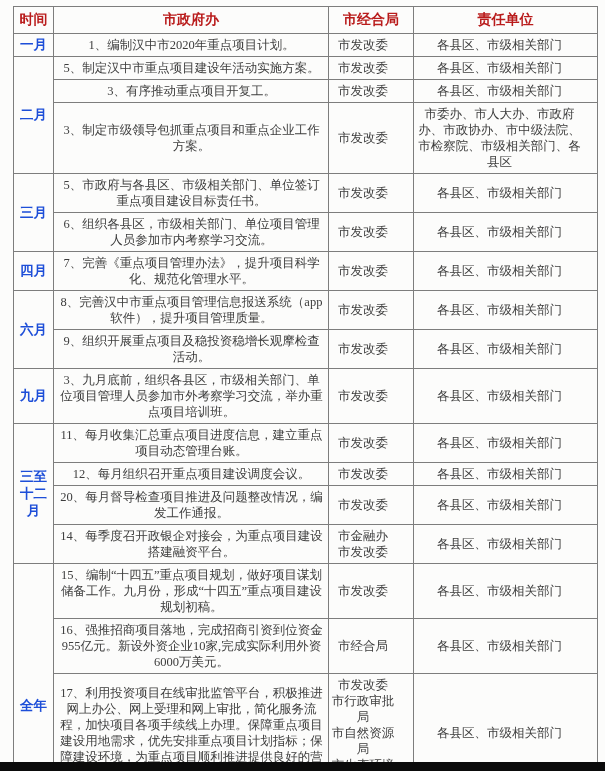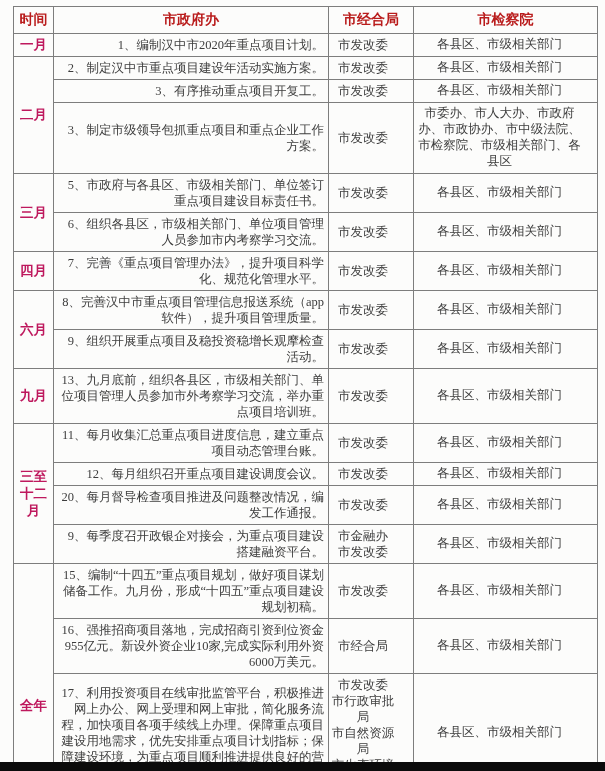--- a/index.html
+++ b/index.html
@@ -40,39 +40,38 @@
     font-size: 14px;
     font-weight: bold;
     text-align: center;
     color: #b91c1c;
     padding: 4px 2px;
   }
   .plan td.time {
     text-align: center;
     font-size: 13.5px;
     font-weight: bold;
-    color: #be185d;
+    color: #1d4ed8;
     padding: 2px 1px;
   }
   .plan td.task {
-    text-align: right;
+    text-align: center;
     padding-left: 5px;
     padding-right: 4px;
   }
   .plan td.lead {
     text-align: center;
     white-space: pre-line;
     padding-left: 2px;
     padding-right: 18px;
   }
   .plan td.resp {
     text-align: center;
     padding-left: 2px;
     padding-right: 14px;
-    font-family: Liberation Mono, monospace;
   }
   .bottom-bar {
     position: absolute;
     left: 0;
     bottom: 0;
     width: 605px;
     height: 9px;
     background: #0b0b0b;
   }
 </style>
@@ -85,33 +84,33 @@
       <col class="c-time">
         <col class="c-task">
         <col class="c-lead">
         <col class="c-resp">
     </colgroup>
     <thead>
       <tr>
         <th>时间</th>
         <th>市政府办</th>
         <th>市经合局</th>
-        <th>市检察院</th>
+        <th>责任单位</th>
       </tr>
     </thead>
     <tbody>
       <tr>
         <td class="time" rowspan="1">一月</td>
         <td class="task">1、编制汉中市2020年重点项目计划。</td>
         <td class="lead">市发改委</td>
         <td class="resp">各县区、市级相关部门</td>
       </tr>
       <tr>
         <td class="time" rowspan="3">二月</td>
-        <td class="task">2、制定汉中市重点项目建设年活动实施方案。</td>
+        <td class="task">5、制定汉中市重点项目建设年活动实施方案。</td>
         <td class="lead">市发改委</td>
         <td class="resp">各县区、市级相关部门</td>
       </tr>
       <tr>
         <td class="task">3、有序推动重点项目开复工。</td>
         <td class="lead">市发改委</td>
         <td class="resp">各县区、市级相关部门</td>
       </tr>
       <tr>
         <td class="task">3、制定市级领导包抓重点项目和重点企业工作方案。</td>
@@ -141,42 +140,42 @@
         <td class="lead">市发改委</td>
         <td class="resp">各县区、市级相关部门</td>
       </tr>
       <tr>
         <td class="task">9、组织开展重点项目及稳投资稳增长观摩检查活动。</td>
         <td class="lead">市发改委</td>
         <td class="resp">各县区、市级相关部门</td>
       </tr>
       <tr>
         <td class="time" rowspan="1">九月</td>
-        <td class="task">13、九月底前，组织各县区，市级相关部门、单位项目管理人员参加市外考察学习交流，举办重点项目培训班。</td>
+        <td class="task">3、九月底前，组织各县区，市级相关部门、单位项目管理人员参加市外考察学习交流，举办重点项目培训班。</td>
         <td class="lead">市发改委</td>
         <td class="resp">各县区、市级相关部门</td>
       </tr>
       <tr>
         <td class="time" rowspan="4">三至十二月</td>
         <td class="task">11、每月收集汇总重点项目进度信息，建立重点项目动态管理台账。</td>
         <td class="lead">市发改委</td>
         <td class="resp">各县区、市级相关部门</td>
       </tr>
       <tr>
         <td class="task">12、每月组织召开重点项目建设调度会议。</td>
         <td class="lead">市发改委</td>
         <td class="resp">各县区、市级相关部门</td>
       </tr>
       <tr>
         <td class="task">20、每月督导检查项目推进及问题整改情况，编发工作通报。</td>
         <td class="lead">市发改委</td>
         <td class="resp">各县区、市级相关部门</td>
       </tr>
       <tr>
-        <td class="task">9、每季度召开政银企对接会，为重点项目建设搭建融资平台。</td>
+        <td class="task">14、每季度召开政银企对接会，为重点项目建设搭建融资平台。</td>
         <td class="lead">市金融办
 市发改委</td>
         <td class="resp">各县区、市级相关部门</td>
       </tr>
       <tr>
         <td class="time" rowspan="4">全年</td>
         <td class="task">15、编制“十四五”重点项目规划，做好项目谋划储备工作。九月份，形成“十四五”重点项目建设规划初稿。</td>
         <td class="lead">市发改委</td>
         <td class="resp">各县区、市级相关部门</td>
       </tr>

